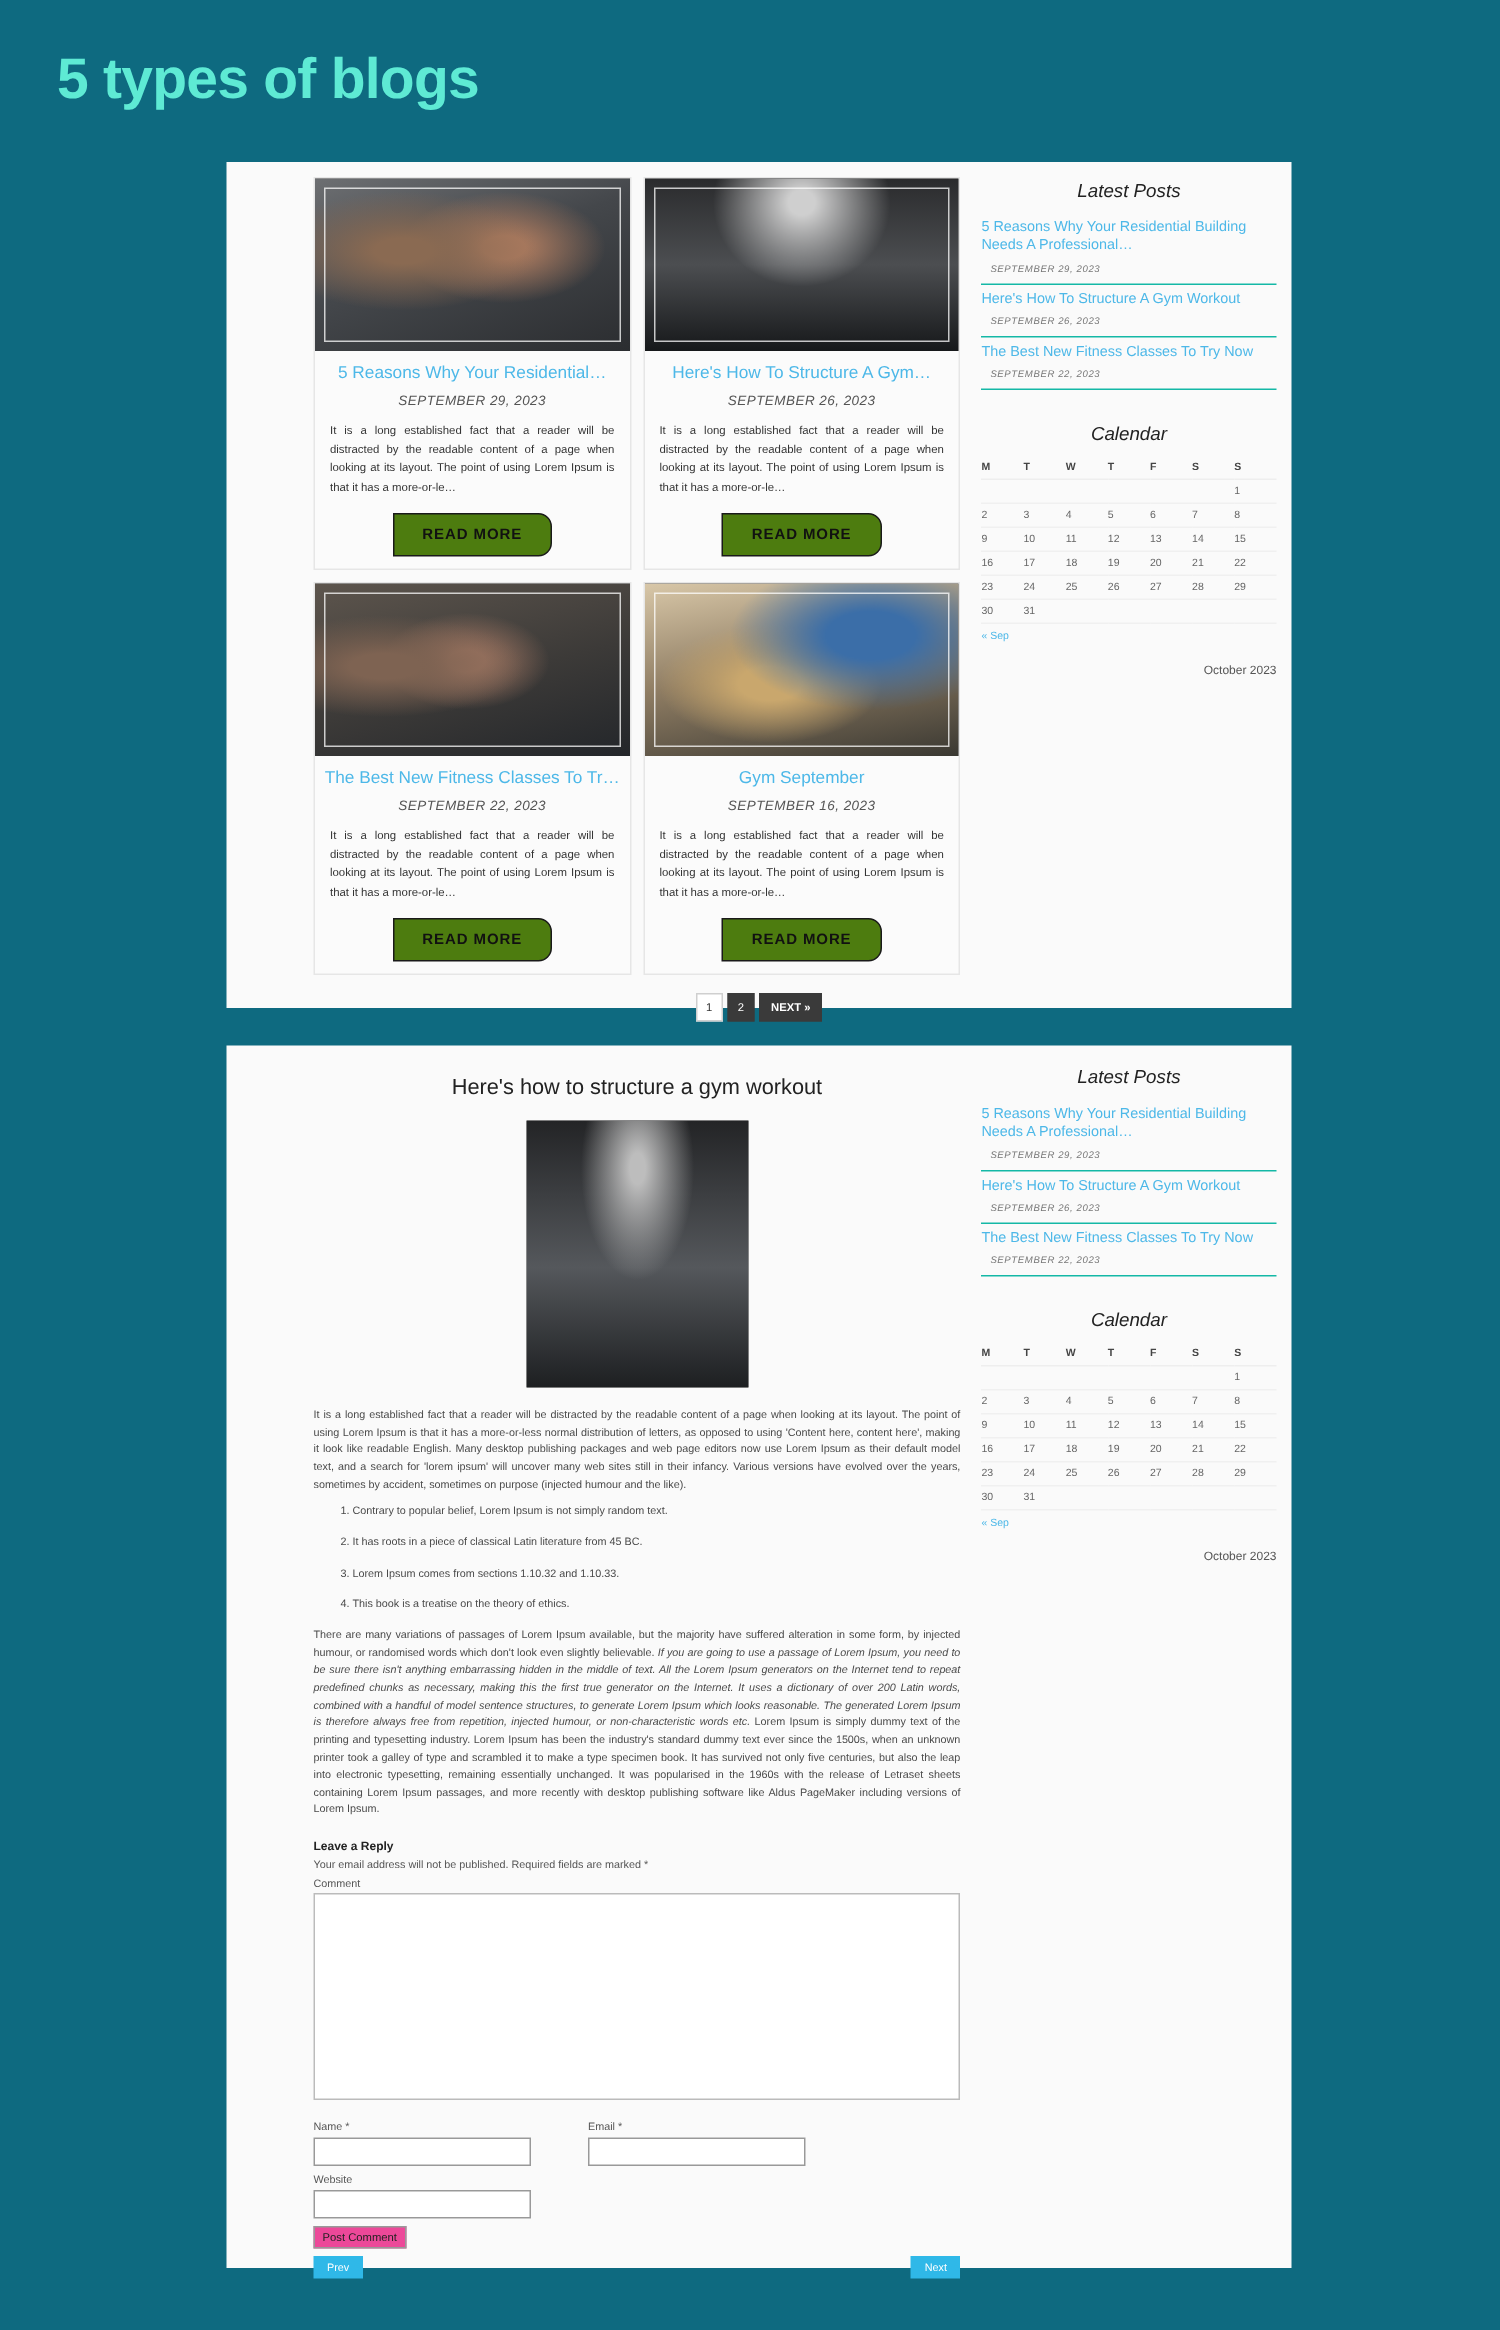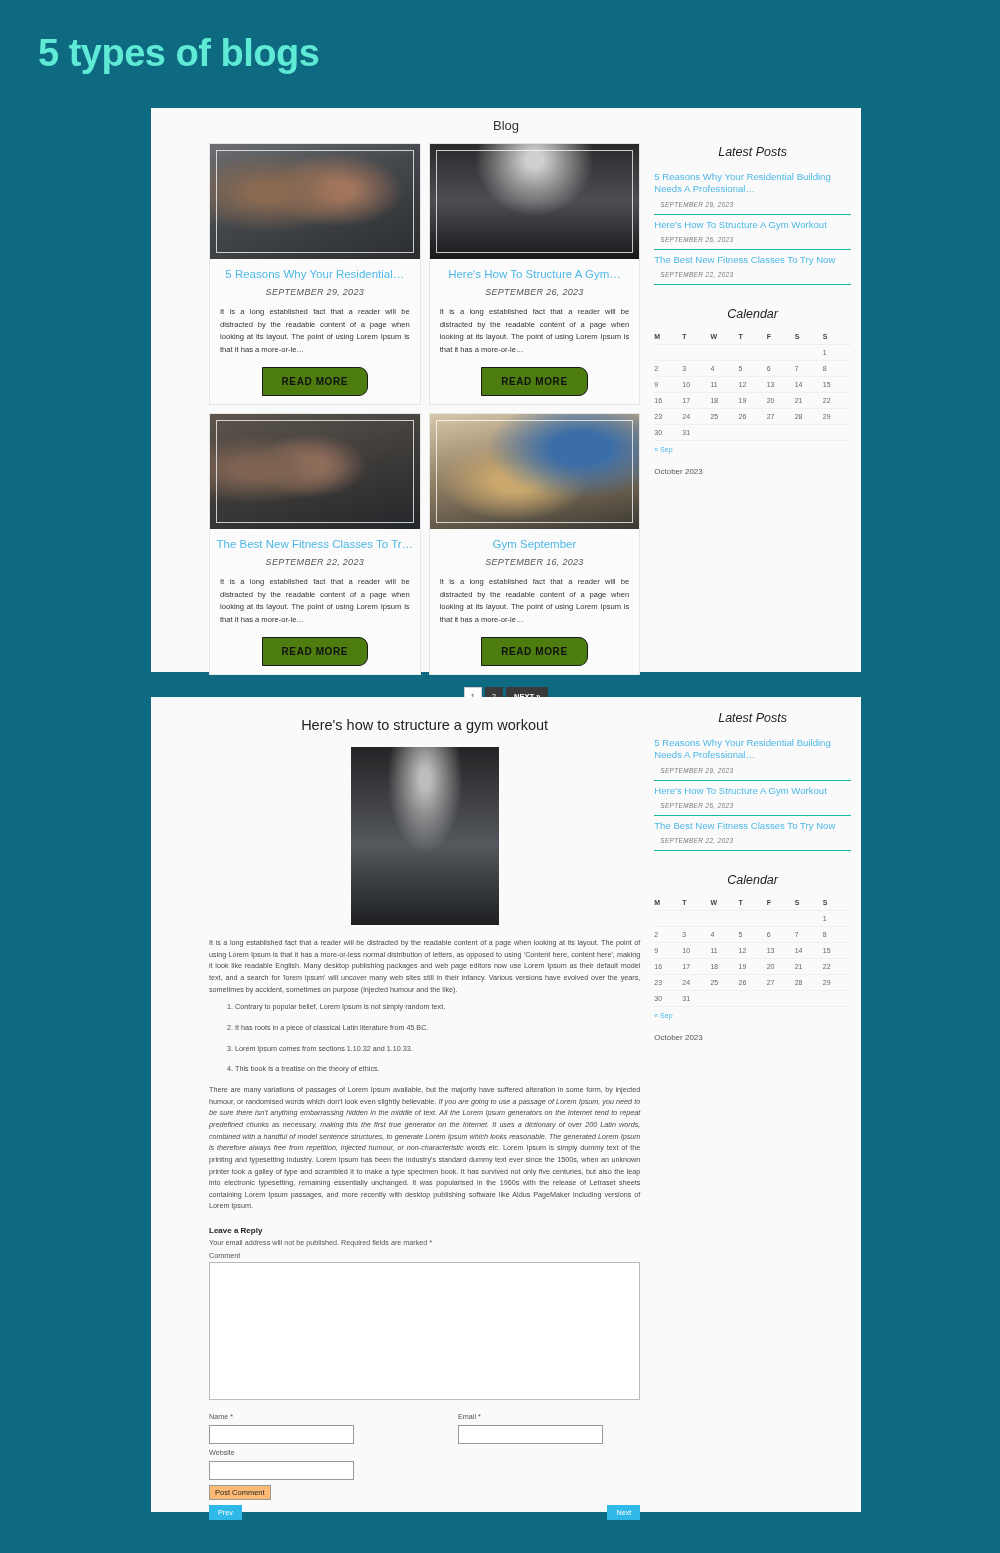--- a/index.html
+++ b/index.html
@@ -105,21 +105,21 @@
   }
   table.calendar th{
     font-size:7px; color:#444; font-weight:bold;
     padding:4px 0; text-align:left; border-bottom:1px solid #eee;
   }
   table.calendar td{
     font-size:7px; color:#666; padding:4px 0;
     text-align:left; border-bottom:1px solid #f0f0f0;
   }
   .cal-nav{ font-size:7px; color:#4db8e8; padding-top:5px; cursor:pointer; }
-  .cal-caption{ font-size:8px; color:#555; margin-top:14px; }
+  .cal-caption{ font-size:8px; color:#555; margin-top:14px;text-align:right; }
 
   
   .pagination{
     display:flex; justify-content:center; gap:3px;
     margin-top:12px;
   }
   .page-num{
     font-size:7.5px; padding:4px 6px; min-width:15px;
     text-align:center; cursor:pointer;
     border:1px solid #cfcfcf; background:#fff; color:#333;
@@ -148,29 +148,29 @@
   .post-body ol li{ margin-bottom:9px; }
   .post-body em{ font-style:italic; }
 
   .reply-title{ font-size:8px; font-weight:bold; color:#222; margin:14px 0 3px 0; }
   .reply-note{ font-size:7.2px; color:#555; }
   .field-label{ font-size:7.2px; color:#555; margin:4px 0 2px 0; display:block; }
   textarea.comment-box{
     width:100%; height:138px; border:1px solid #bbb; background:#fff;
     resize:none; font-family:"Liberation Sans", sans-serif; font-size:8px;
   }
-  .name-email-row{ display:flex; gap:104px; margin-top:4px; }
+  .name-email-row{ display:flex; gap:38px; margin-top:4px; }
   .name-email-row > div{ width:145px; }
   input.txt{
     width:145px; height:19px; border:1px solid #999; background:#fff;
     font-family:"Liberation Sans", sans-serif; font-size:8px;
   }
   .post-comment-btn{
     margin-top:5px; font-size:7.5px; padding:2px 5px;
-    background:#fdba74; border:1px solid #999; color:#222; cursor:pointer;
+    background:#ec4899; border:1px solid #999; color:#222; cursor:pointer;
     font-family:"Liberation Sans", sans-serif;
   }
   .post-meta{ margin-top:12px; font-size:7.2px; color:#555; line-height:1.6; }
   .post-meta a{ color:#4db8e8; text-decoration:none; cursor:pointer; }
   .prevnext{ display:flex; justify-content:space-between; margin-top:5px; }
   .pn-btn{
     background:#2fb8e8; color:#fff; font-size:7.2px;
     padding:3px 9px; cursor:pointer;
   }
 
@@ -195,21 +195,20 @@
       radial-gradient(ellipse at 50% 18%, #bdbdbd 0 5%, transparent 36%),
       linear-gradient(180deg,#232426 0%,#55585c 55%,#1d1f21 100%); }
 </style>
 </head>
 <body>
 
 <div class="page-title">5 types of blogs</div>
 
 <div class="panel" id="panel-blog">
  <div class="panel-inner">
-  <div class="blog-heading">Blog</div>
 
   <div class="blog-layout">
 
     <div class="blog-grid">
 
       <div class="card">
         <div class="card-thumb">
           <div class="ph ph-gym1"></div>
               <div class="frame"></div>
         </div>

